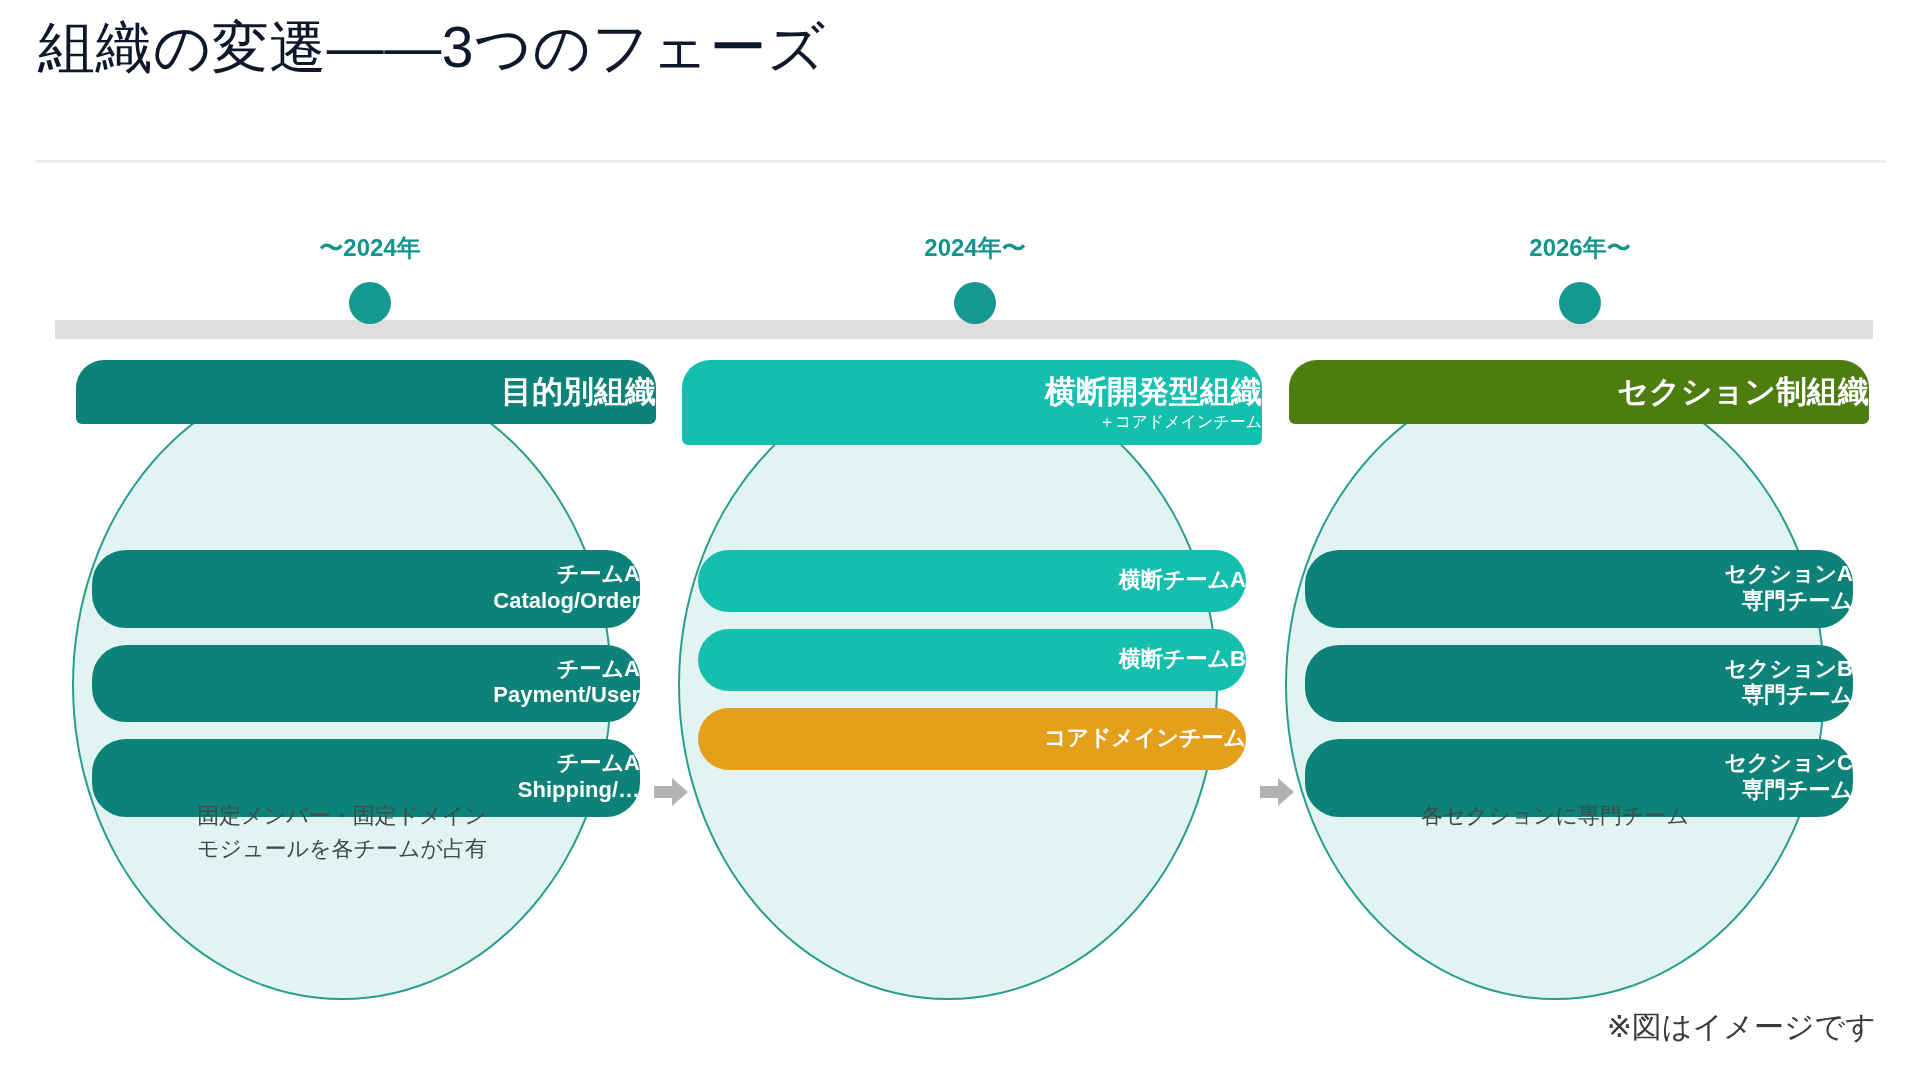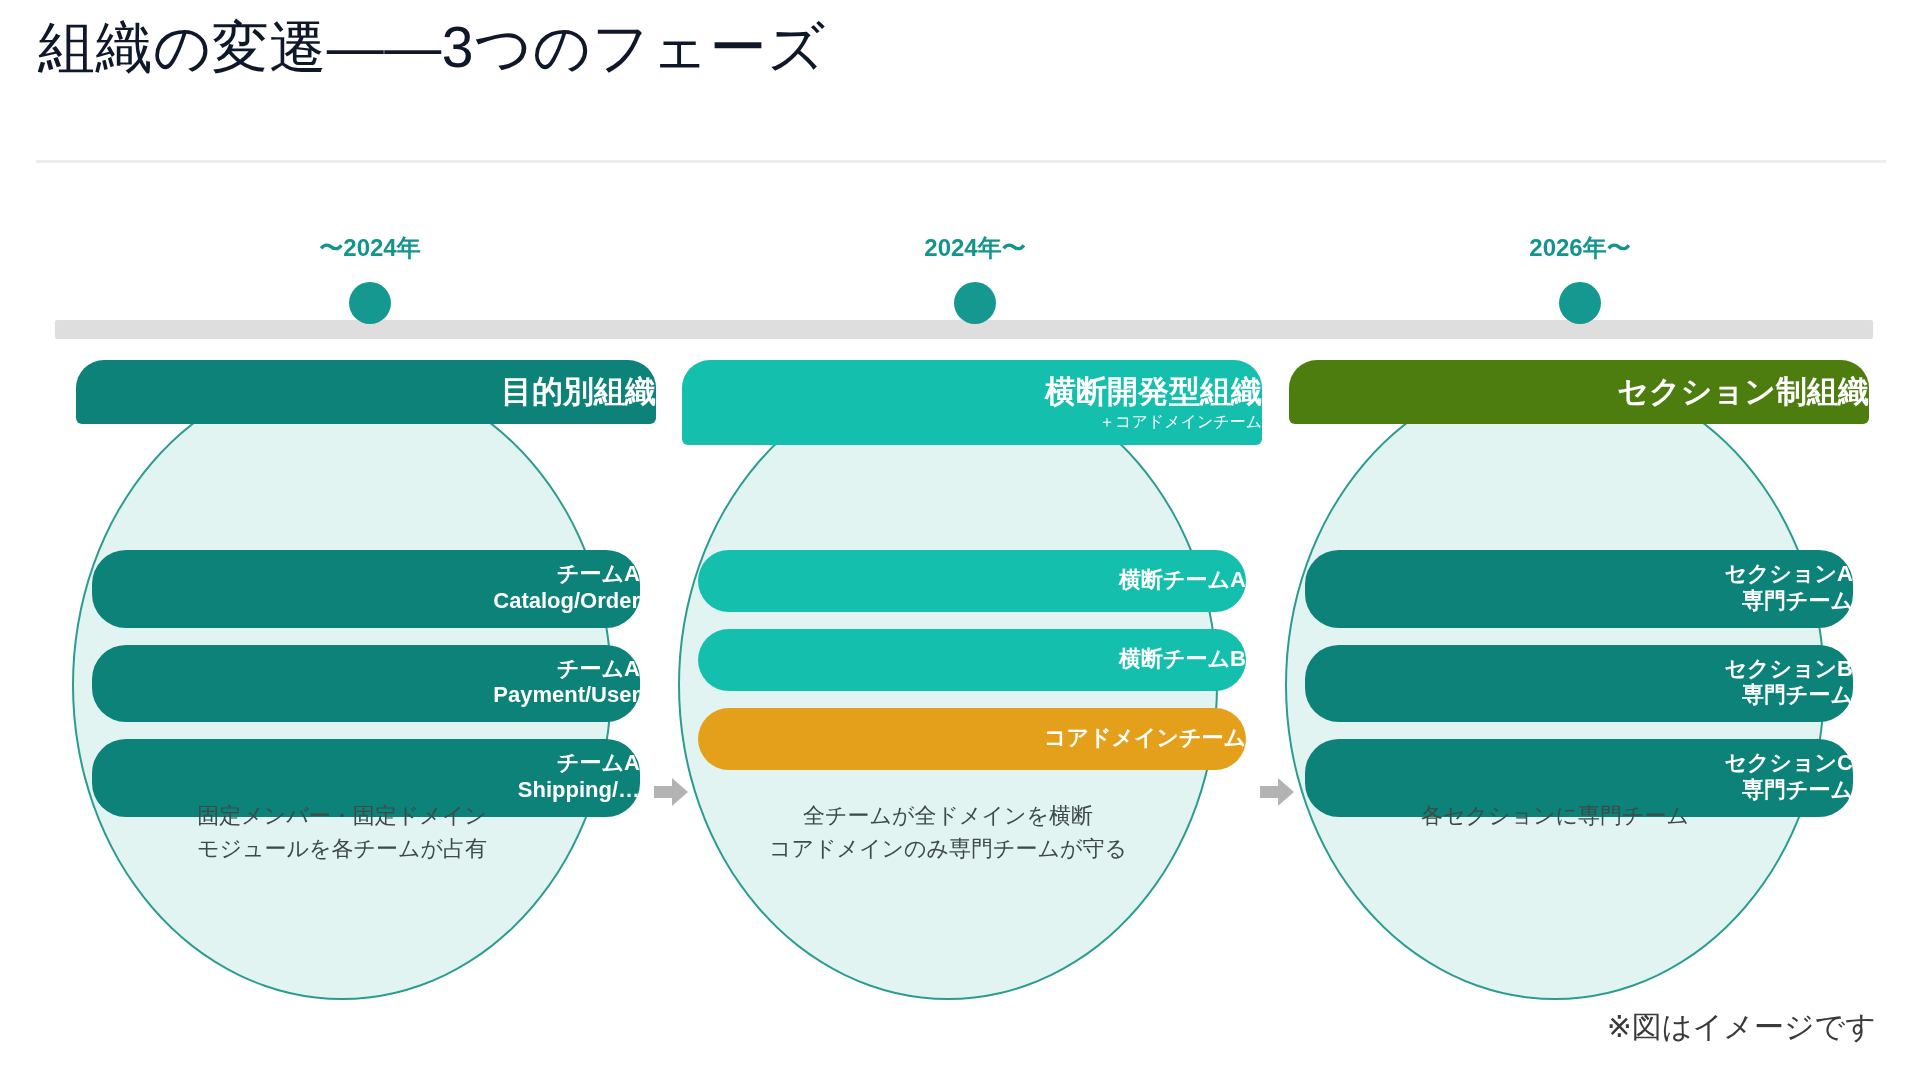--- a/index.html
+++ b/index.html
@@ -236,24 +236,20 @@
     <div class="pill single" style="background: rgb(20, 191, 174);">
       <div class="p-l1">横断チームA</div>
     </div>
     <div class="pill single" style="background: rgb(20, 191, 174);">
       <div class="p-l1">横断チームB</div>
     </div>
     <div class="pill single" style="background: rgb(229, 160, 27);">
       <div class="p-l1">コアドメインチーム</div>
     </div>
   </div>
-  <div class="col-desc">
-    <div>全チームが全ドメインを横断</div>
-    <div>コアドメインのみ専門チームが守る</div>
-  </div>
 </div>
 
 <div class="col" style="left:1285px;">
   <div class="col-ellipse"></div>
   <div class="col-header" style="background: #4d7c0f;">
     <div class="ch-title">セクション制組織</div>
   </div>
   <div class="pill-stack">
     <div class="pill" style="background: rgb(12, 130, 121); padding-left: 8px;">
       <div class="p-l1">セクションA</div>

